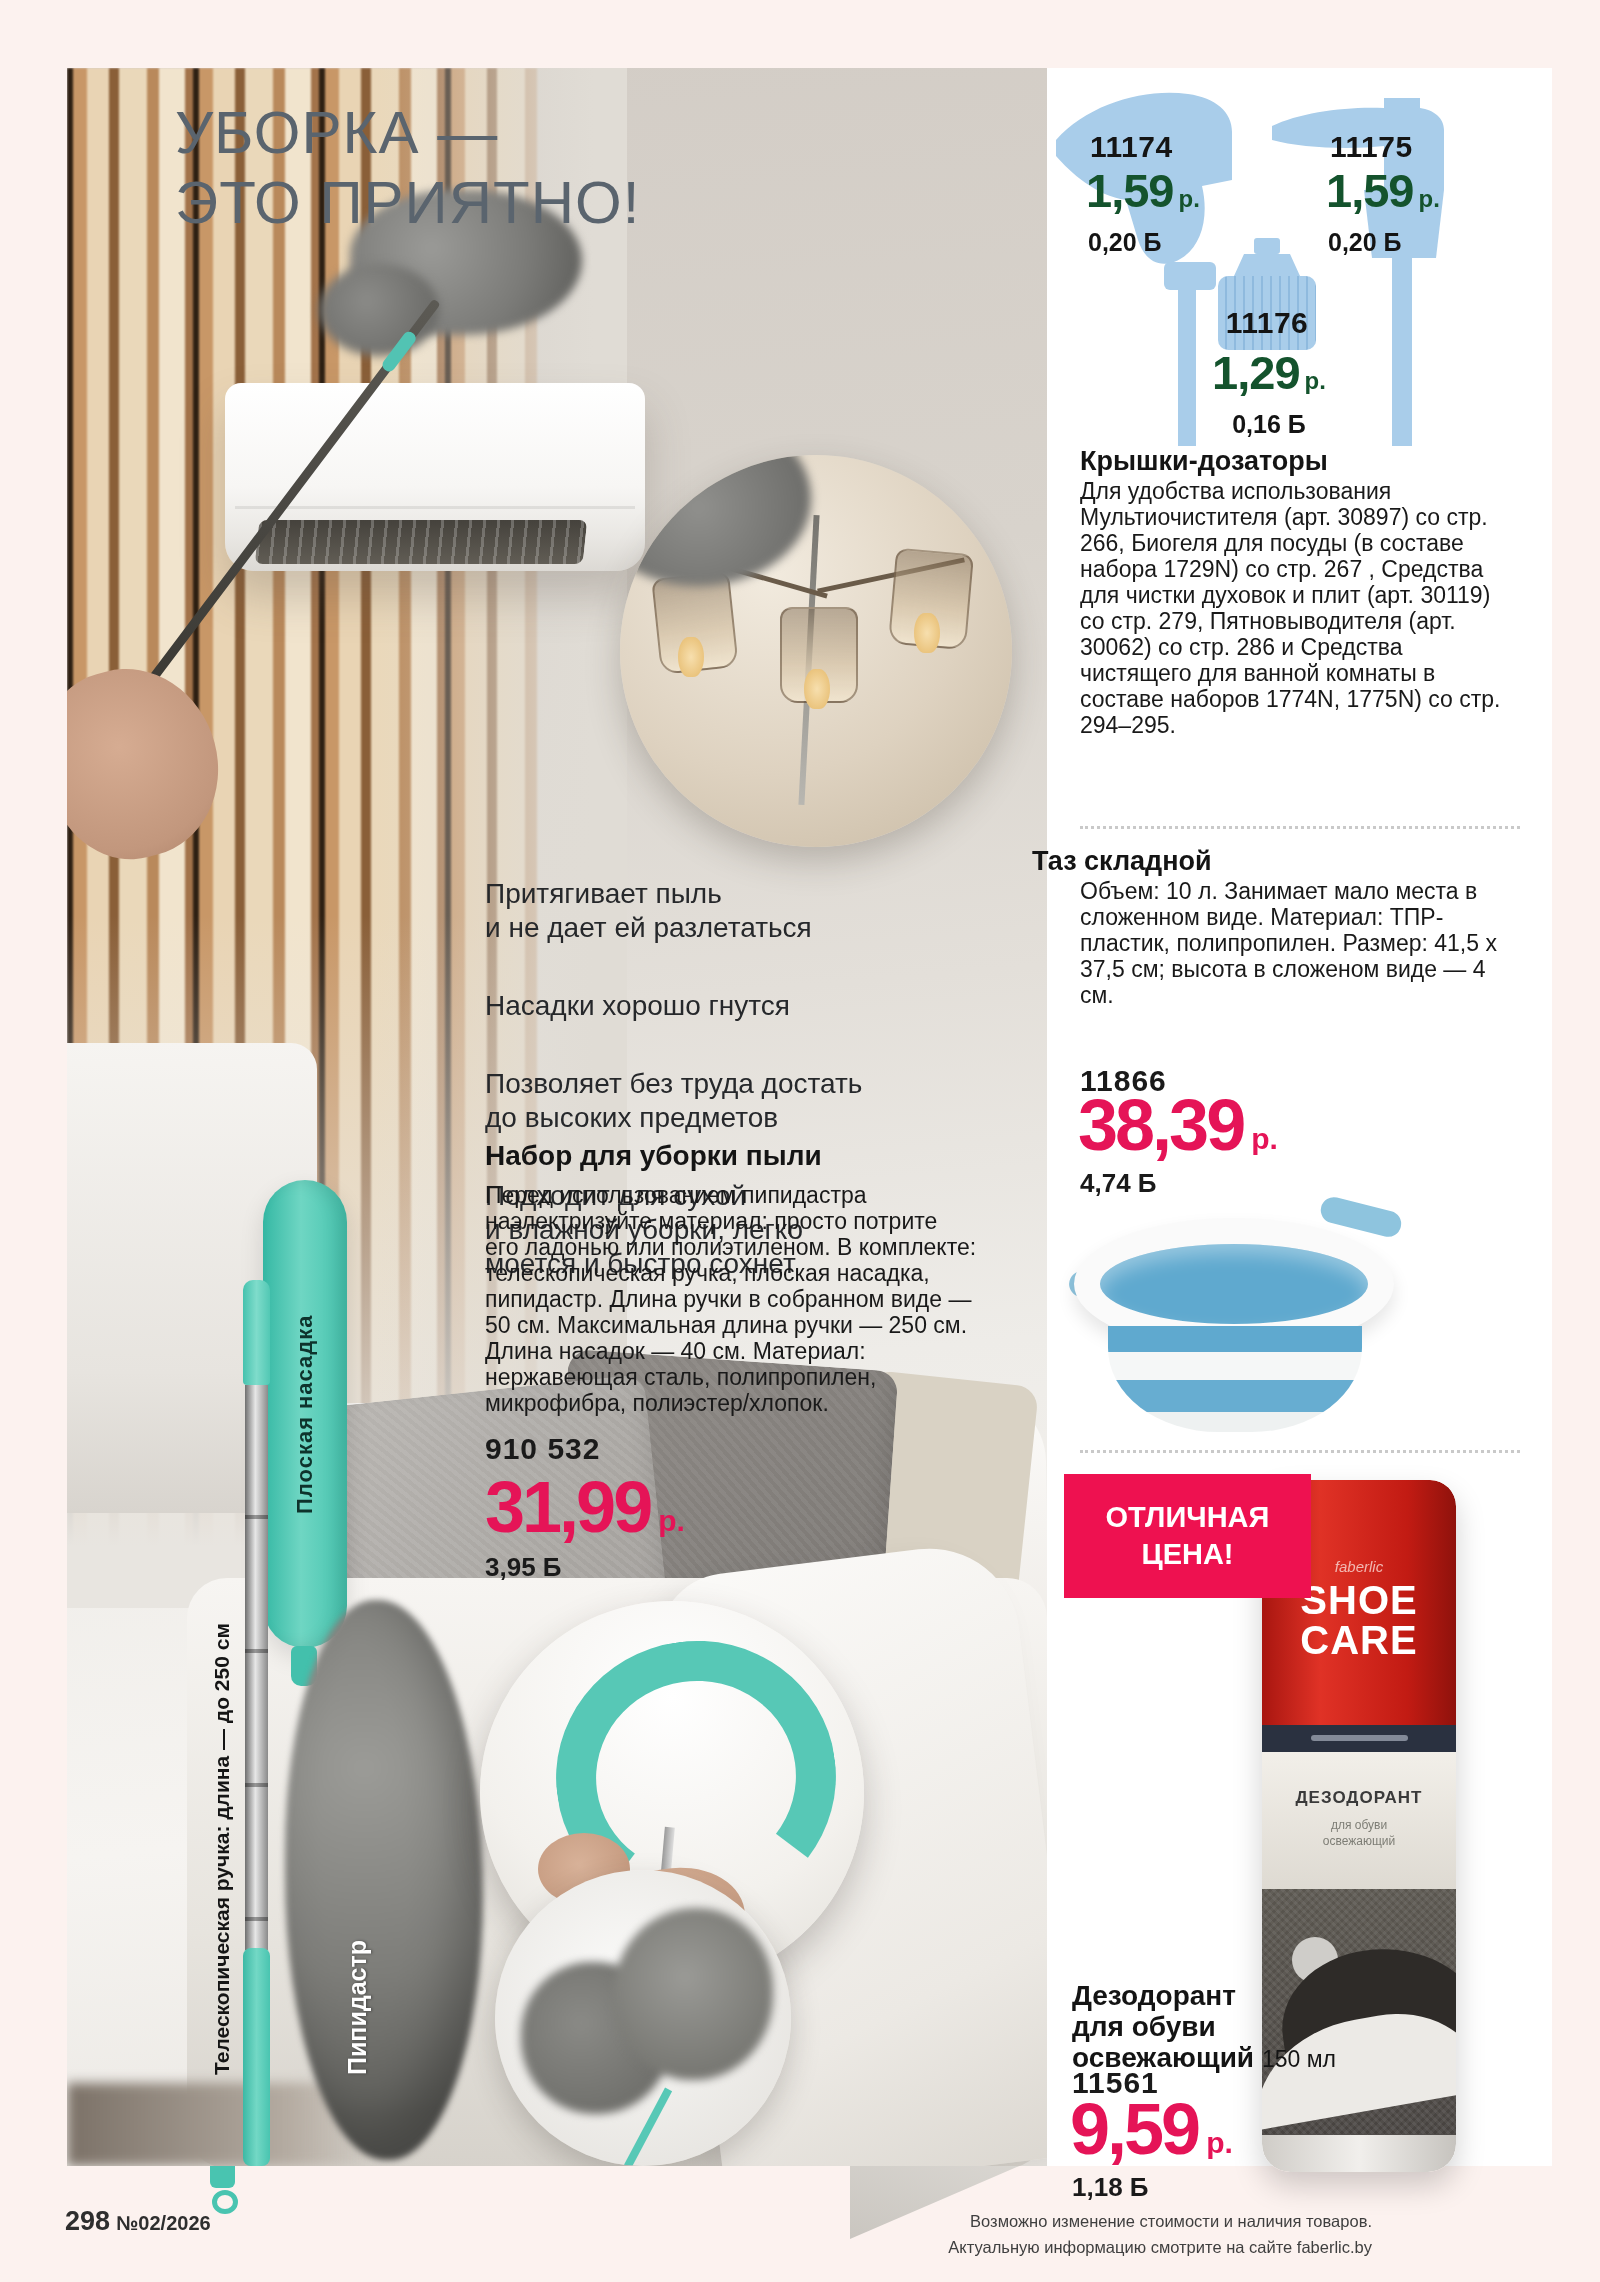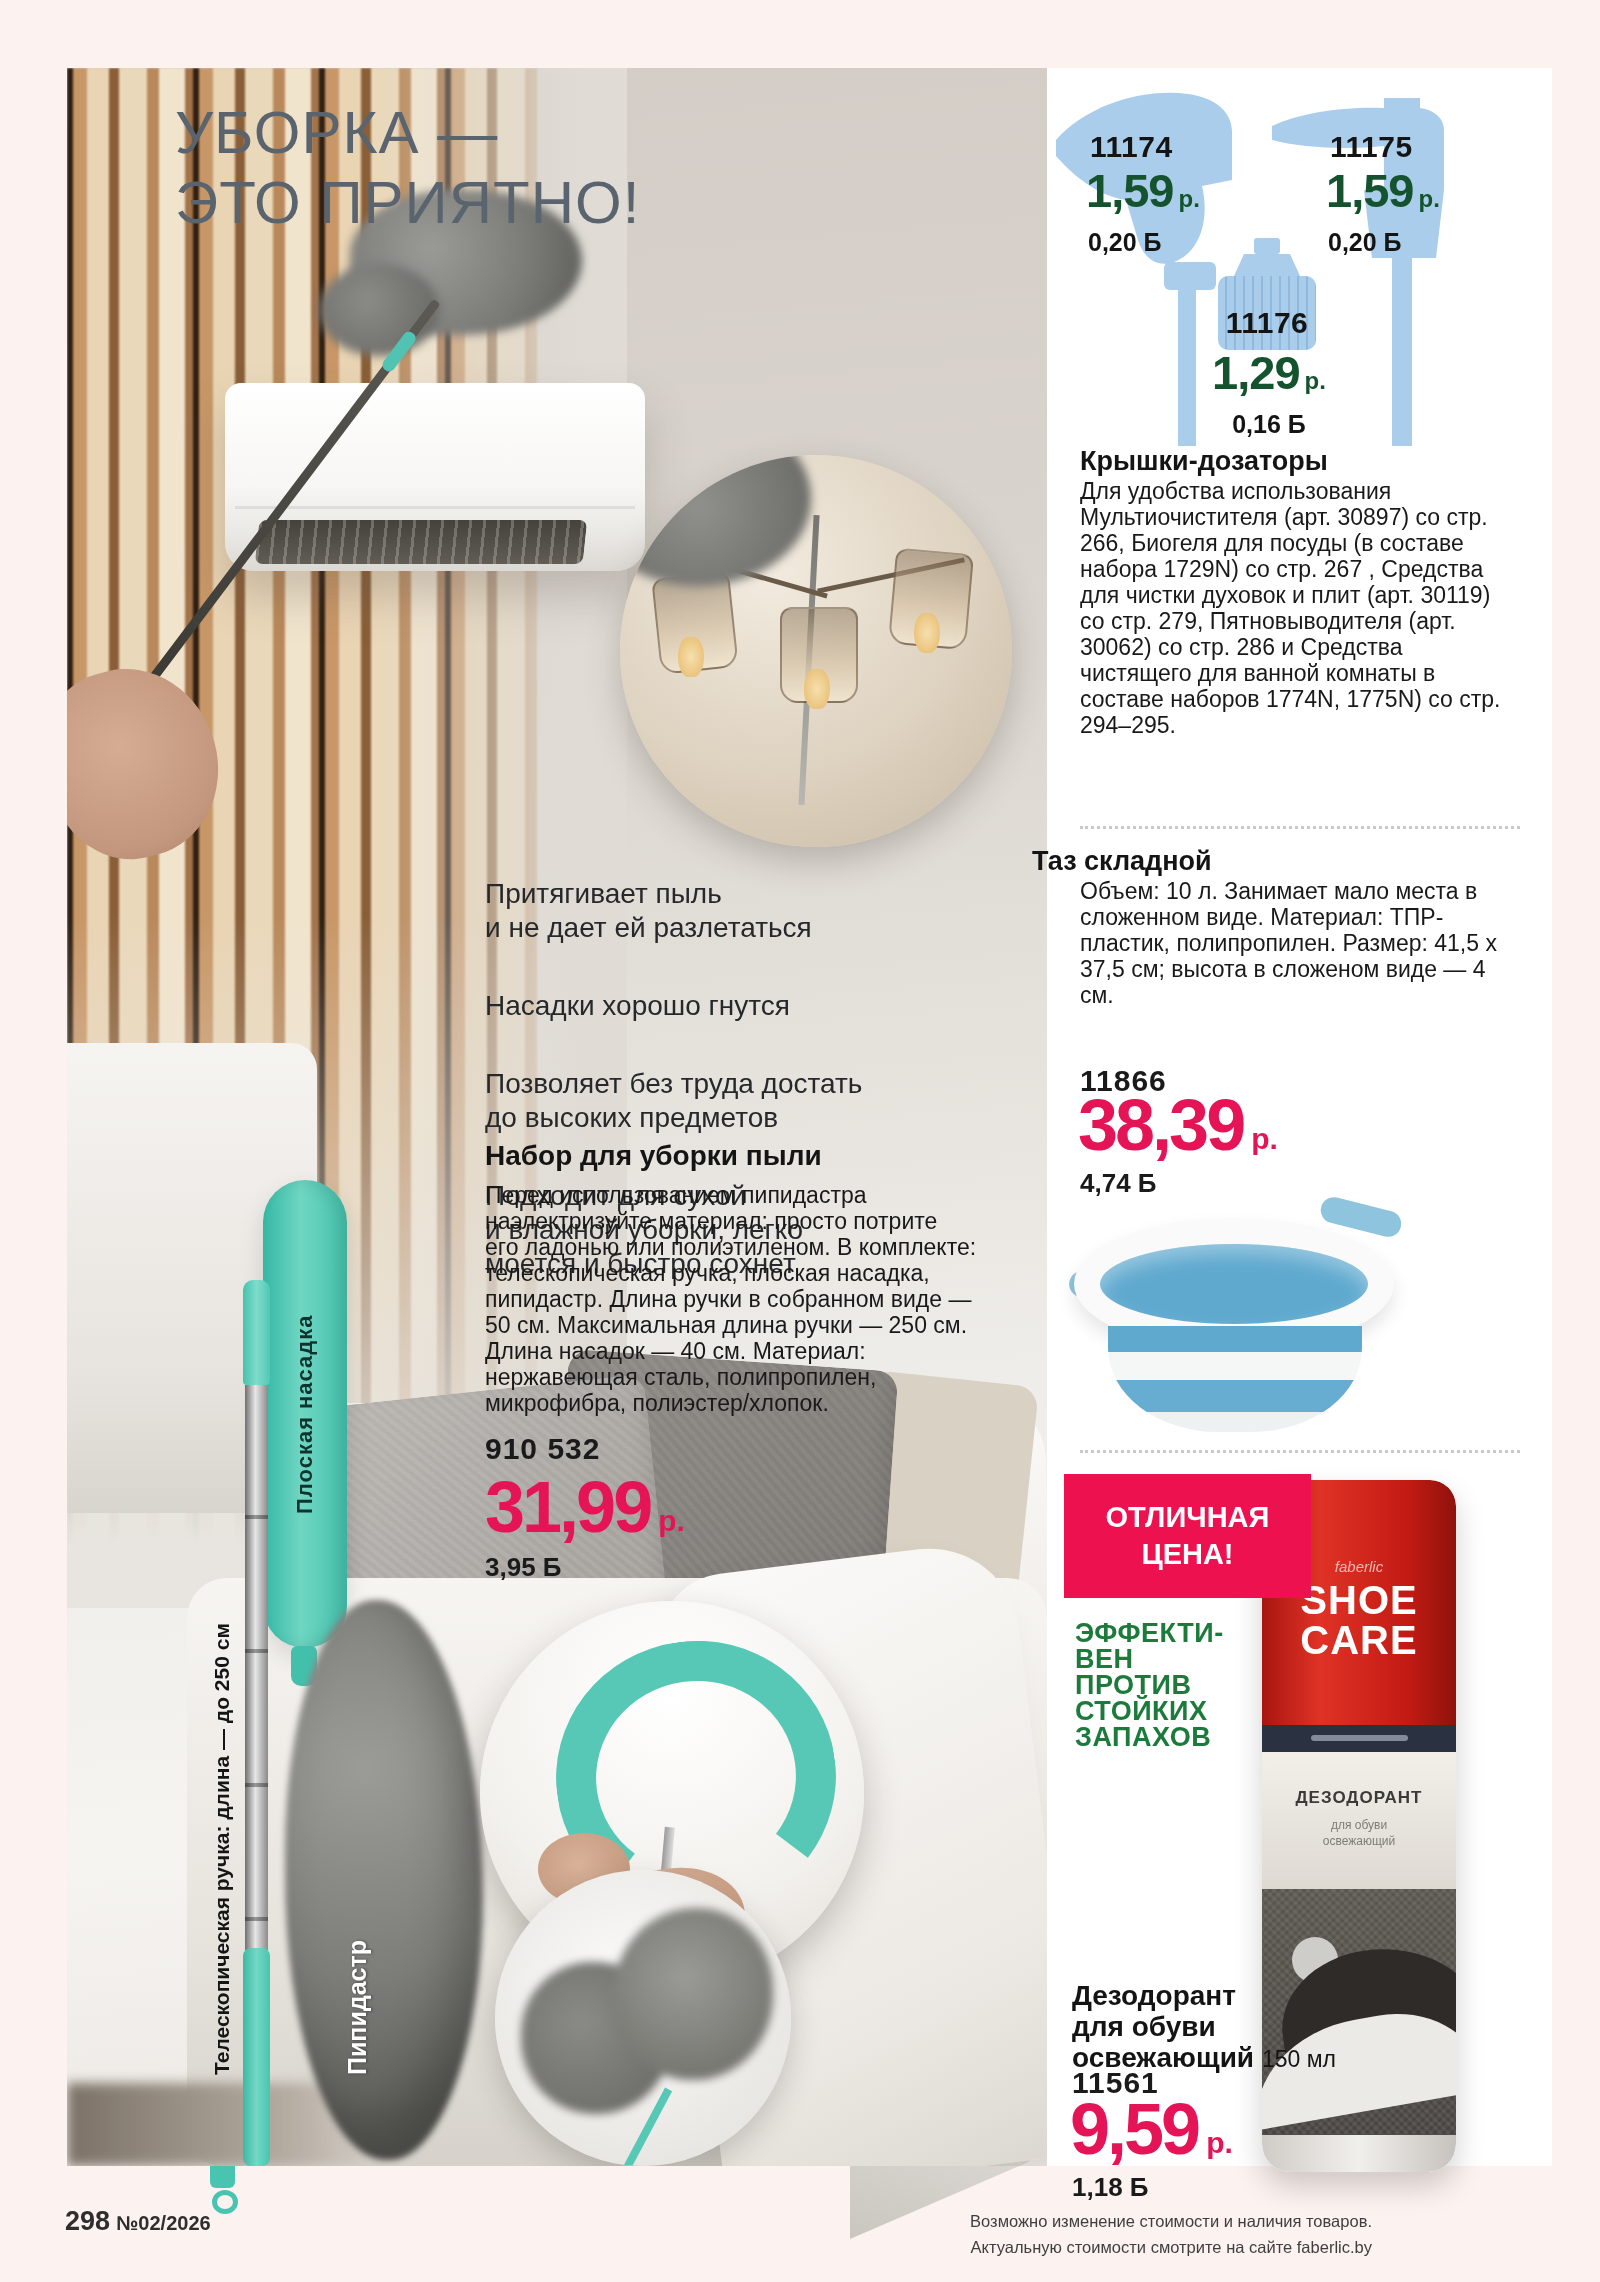--- a/index.html
+++ b/index.html
@@ -353,25 +353,20 @@
       <div class="abs can-lace"></div>
       <div class="abs can-shoe"></div>
       <div class="abs can-swoosh"></div>
     </div>
     <div class="abs can-base"></div>
   </div>
 
   <div class="abs badge prel">ОТЛИЧНАЯ
 ЦЕНА!</div>
 
-  <div class="abs claim prel" style="left:1075px;top:1620px;width:250px;">ЭФФЕКТИ-
-ВЕН
-ПРОТИВ
-СТОЙКИХ
-ЗАПАХОВ</div>
 
   <div class="abs deo-name" style="left:1072px;top:1980px;width:310px;">
     <span class="prel">Дезодорант
 для обуви
 освежающий</span>
     <span class="vol">150 мл</span>
   </div>
   <div class="abs code" style="left:1072px;top:2066px;">11561</div>
   <div class="abs price" style="left:1070px;top:2100px;">
     <span class="num">9,59</span>
@@ -382,16 +377,16 @@
   <div class="abs wedge"></div>
   <div class="abs rod-out"></div>
   <div class="abs rod-ring-out"></div>
 
   <div class="abs footer-left">
     <span class="pg">298</span>
     <span class="iss">№02/2026</span>
   </div>
   <div class="abs notes">
     <div>Возможно изменение стоимости и наличия товаров.</div>
-    <div>Актуальную стоимости смотрите на сайте faberlic.by</div>
+    <div>Актуальную информацию смотрите на сайте faberlic.by</div>
   </div>
 
 </div>
 
 </body></html>

